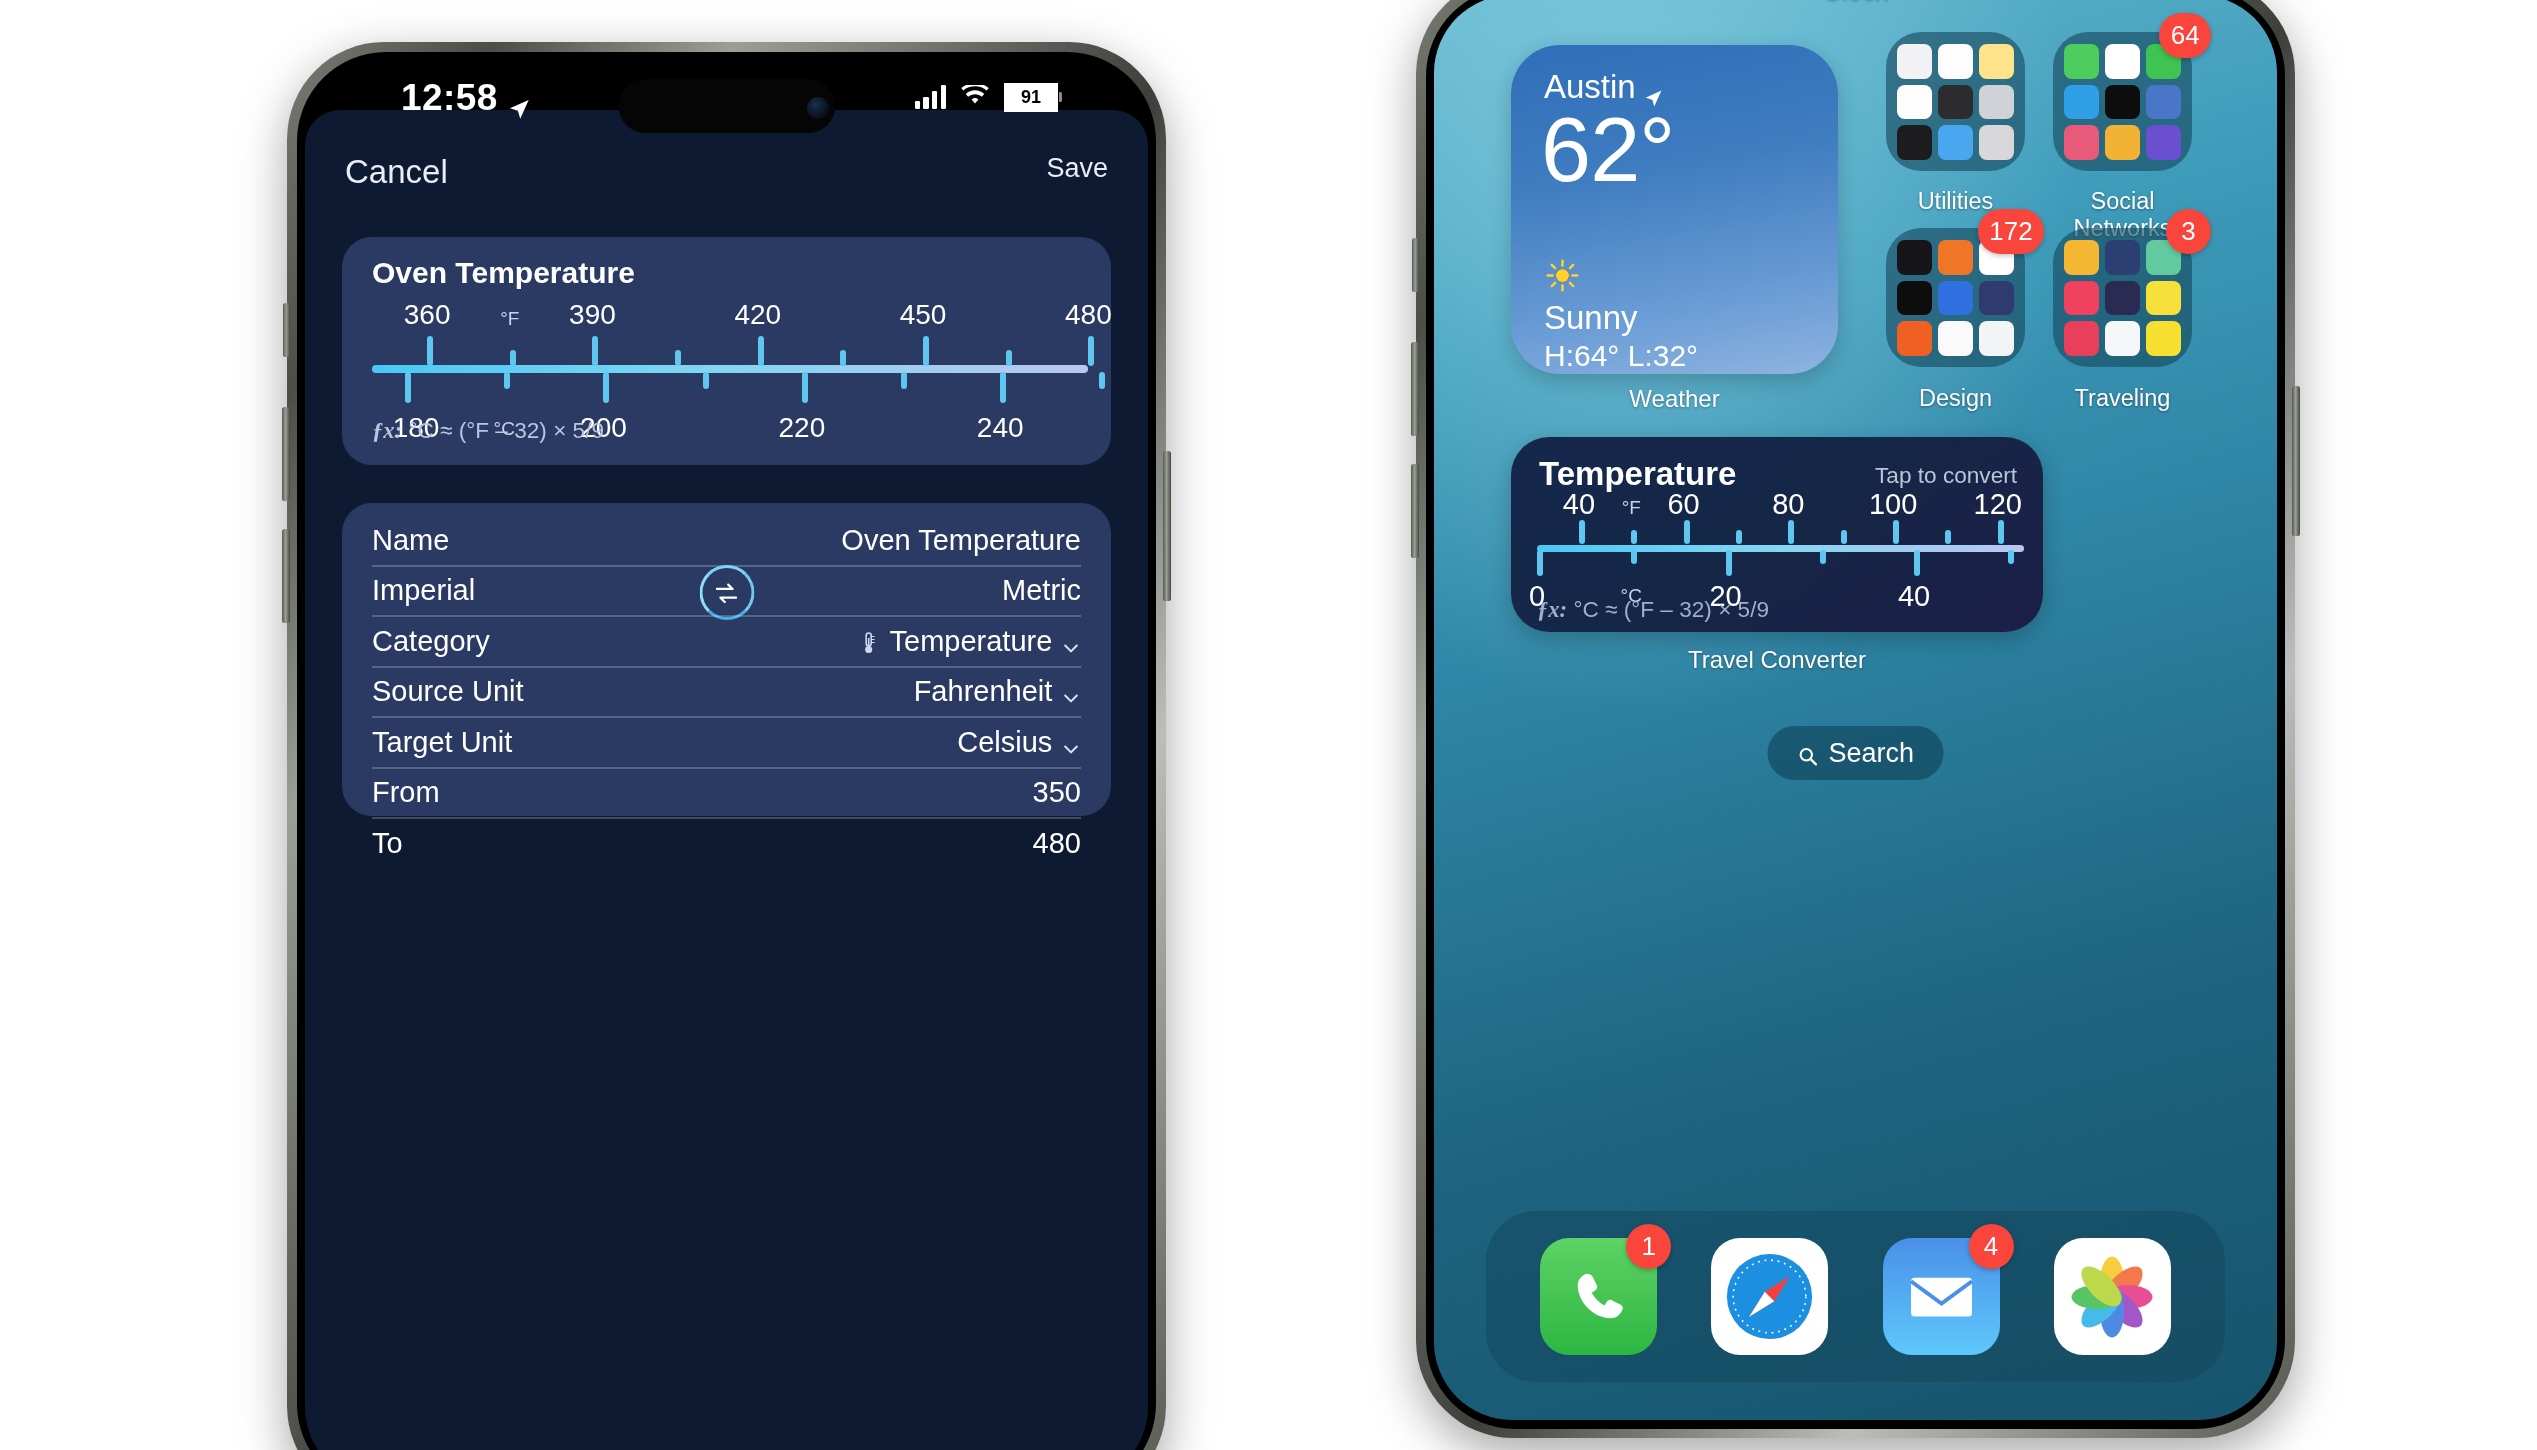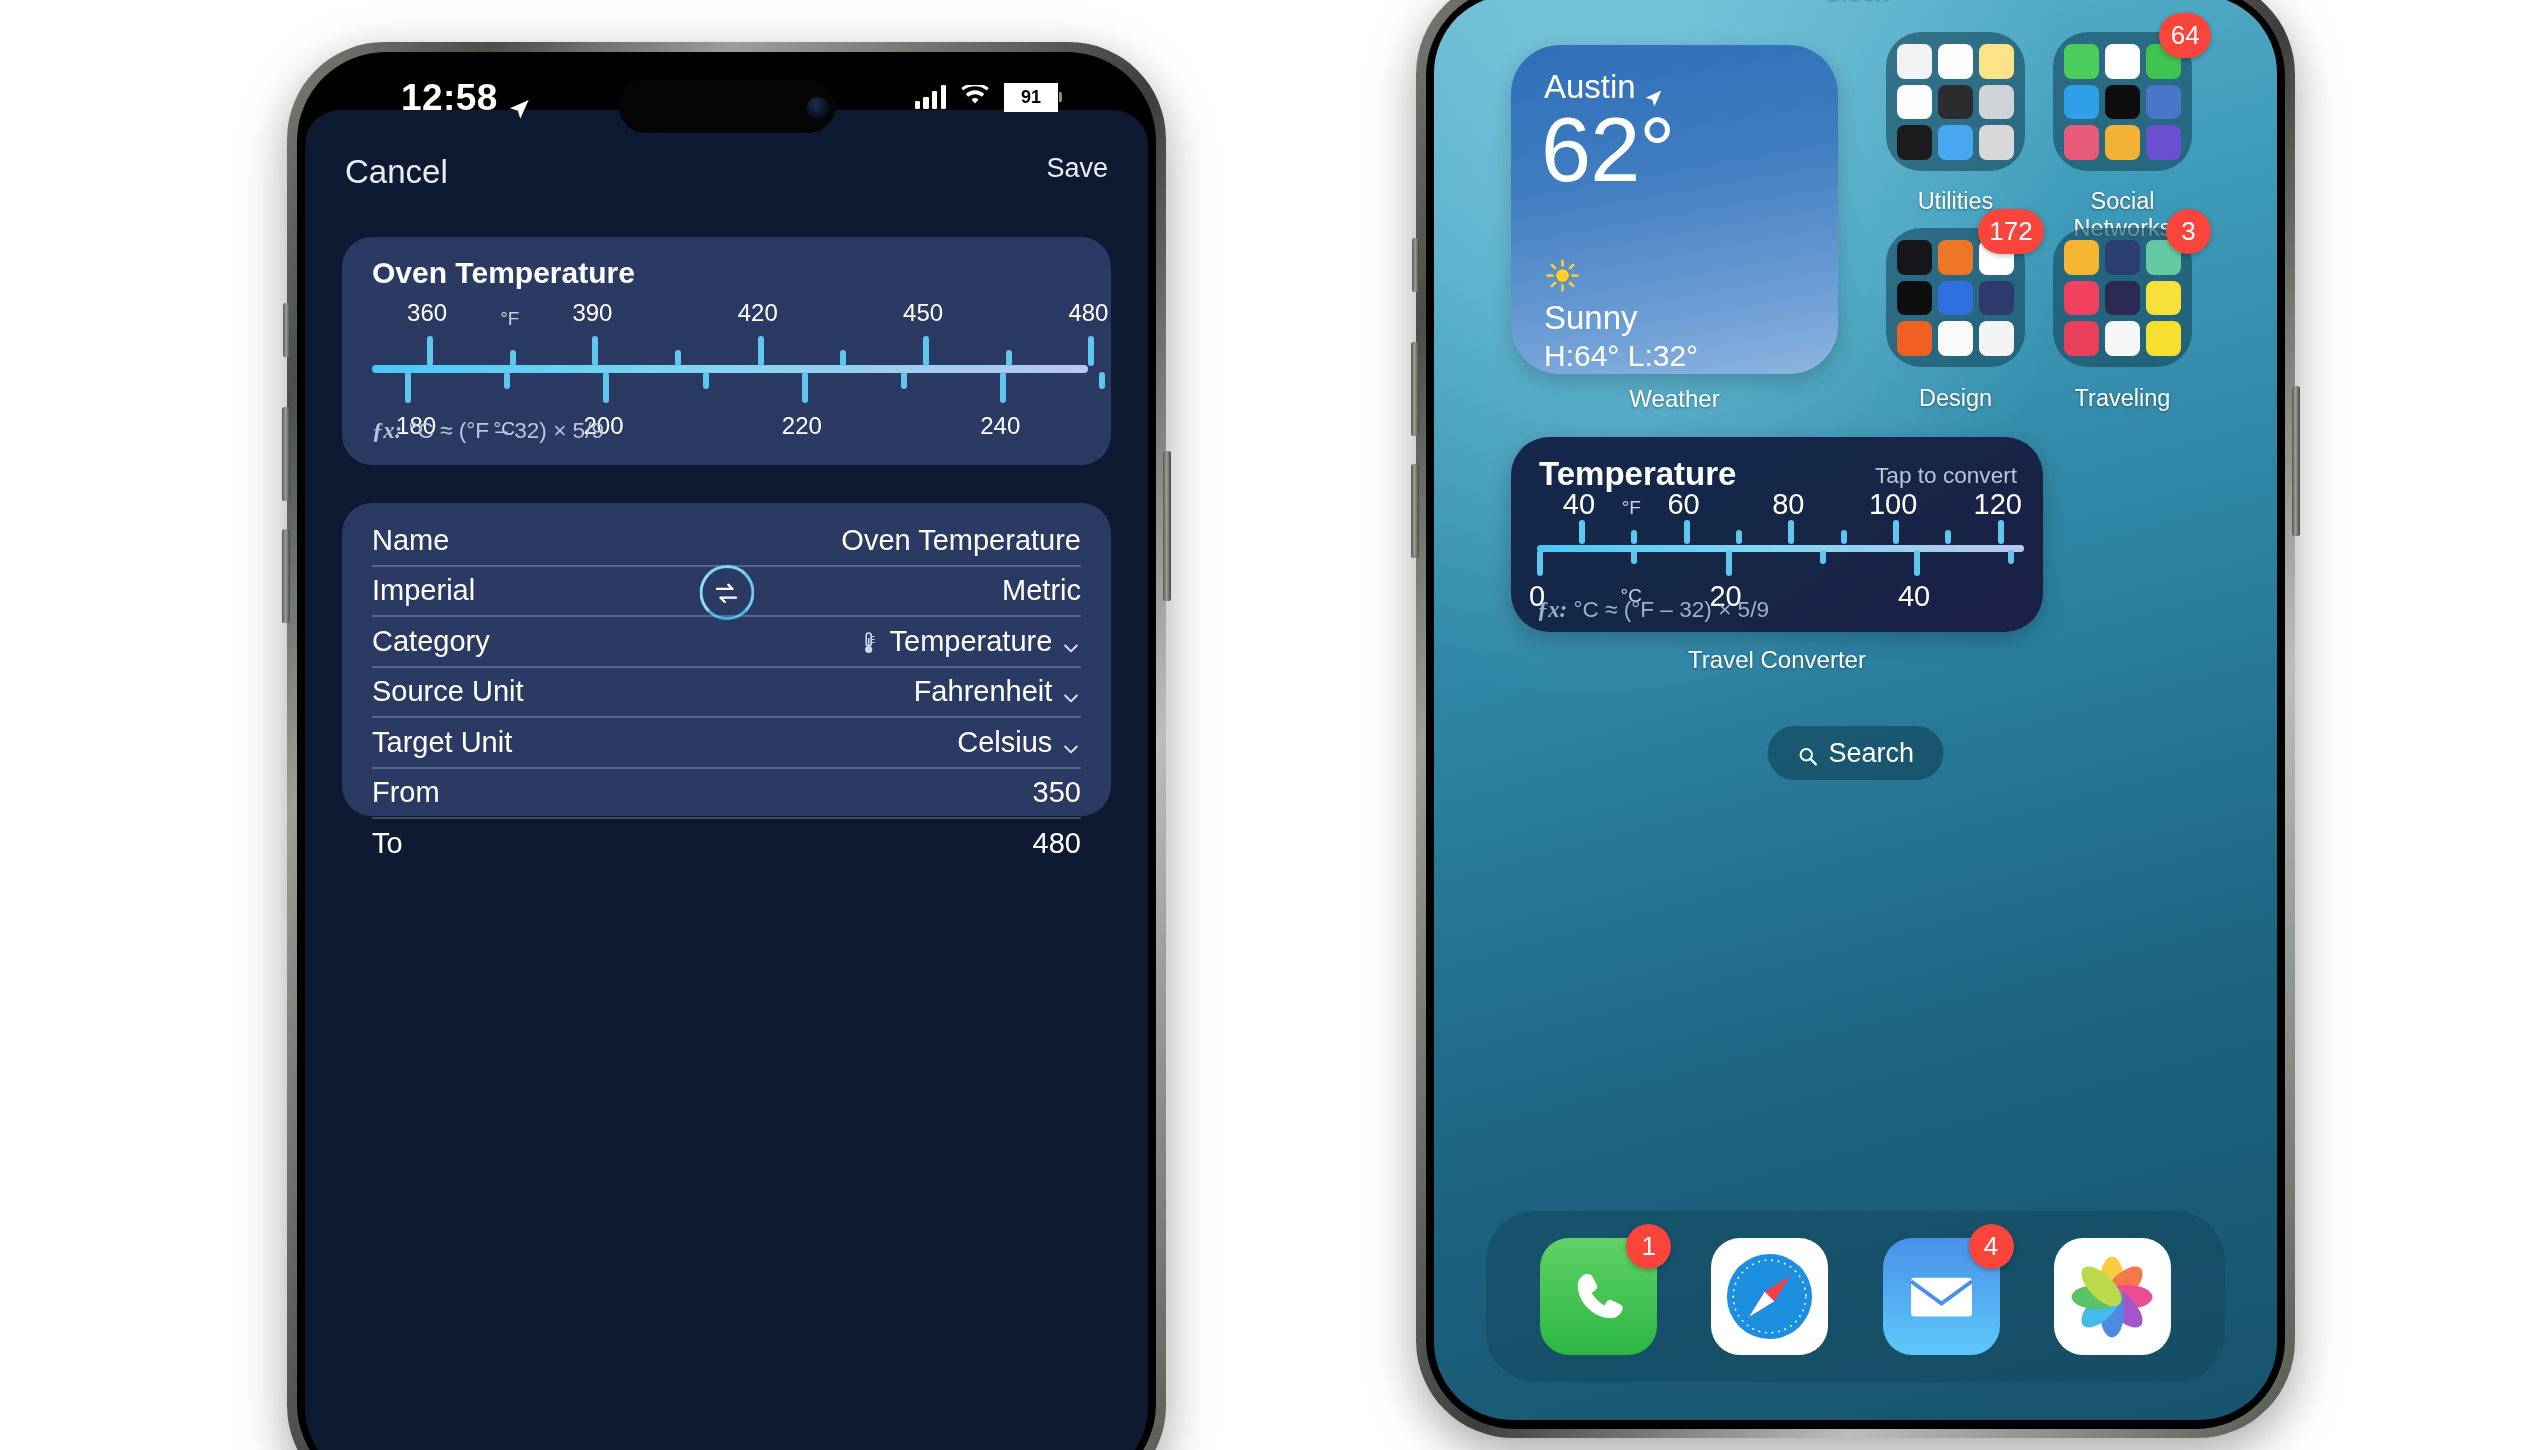--- a/index.html
+++ b/index.html
@@ -60,21 +60,21 @@
   
   .ruler{position:absolute;left:30px;right:22.6px;top:71px;height:122px;}
   .ruler-axis{position:absolute;left:0;right:0;top:57px;height:7.8px;border-radius:4.3px;
       background:linear-gradient(90deg,#49c8f5 0%,#7fd6f2 45%,#b9c7ef 100%);}
   .tick{position:absolute;width:6px;border-radius:3.5px;background:#5ec6ef;}
   .tick.up{bottom:64px;}
   .tick.dn{top:64px;}
   .tick.maj{height:30px;}
   .tick.min{height:16.5px;}
   .tick.maj.dn{height:31px;}
-  .tlabel{position:absolute;font-size:24px;color:#fff;transform:translateX(-50%);white-space:nowrap;}
+  .tlabel{position:absolute;font-size:28px;color:#fff;transform:translateX(-50%);white-space:nowrap;}
   .tlabel.top{top:-8.7px;}
   .tlabel.bot{top:104px;}
   .ulabel{position:absolute;font-size:19px;color:#c8d2e8;transform:translateX(-50%);}
   .ulabel.top{top:0px;}
   .ulabel.bot{top:110px;}
   .formula{position:absolute;left:30px;top:181px;font-size:22.6px;color:#b9c4dd;}
   .fx{font-style:italic;font-family:"Liberation Serif","DejaVu Serif",serif;font-weight:600;margin-top:15px;}
 
   
   #form-card{top:393px;height:313px;}

